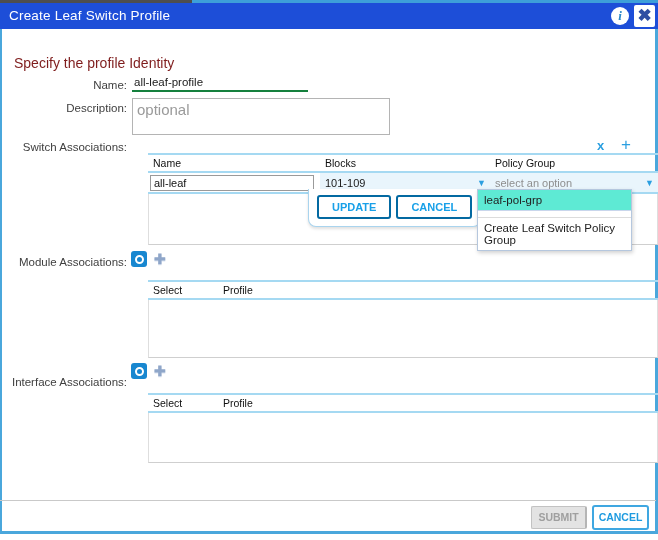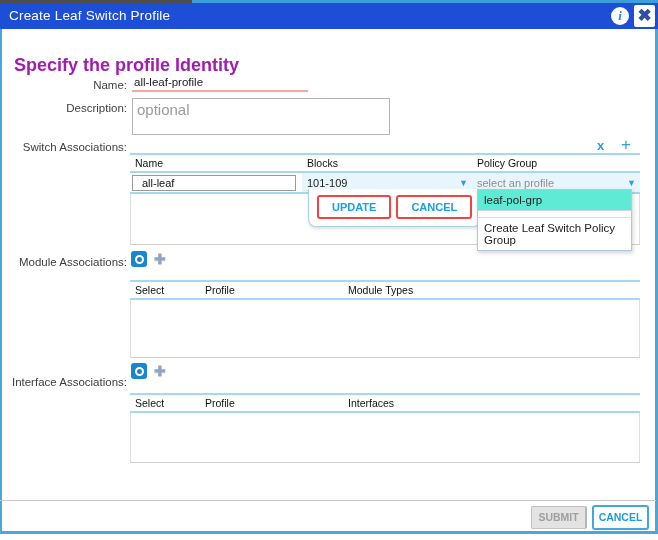--- a/index.html
+++ b/index.html
@@ -16,61 +16,61 @@
   .info-btn { position:absolute; left:611px; top:7px; width:18px; height:18px; background:#ffffff; border-radius:50%;
               color:#2b87c8; font:italic bold 13px "Liberation Serif", serif; text-align:center; line-height:18px; cursor:pointer; }
   .close-btn { position:absolute; left:634px; top:5px; width:21px; height:22px; background:#ffffff; border-radius:2px;
                text-align:center; cursor:pointer; }
   .close-x { color:#2e4fa3; font-size:17px; font-weight:bold; line-height:21px; }
 
   .border-left  { position:absolute; left:0;   top:29px; width:2px; height:503px; background:#4aa7dc; }
   .border-right { position:absolute; left:655px; top:29px; width:3px; height:503px; background:#4aa7dc; }
   .border-bottom{ position:absolute; left:0; top:531px; width:658px; height:3px; background:#4aa7dc; }
 
-  .heading { position:absolute; left:14px; top:55px; font-size:18px; color:#a21caf;font-weight:bold; }
+  .heading { position:absolute; left:14px; top:55px; font-size:14px; color:#7f1d1d; }
 
   .row-label { position:absolute; left:0; width:127px; text-align:right; font-size:11.5px; color:#404040; }
   .lbl-name { top:79px; }
   .lbl-desc { top:102px; }
   .lbl-switch { top:141px; }
   .lbl-module { top:256px; }
   .lbl-interface { top:376px; }
 
   .name-input { position:absolute; left:132px; top:73px; width:176px; height:19px; border:none;
-                border-bottom:2px solid #fca5a5; font-size:11.5px; color:#1a1a1a; outline:none;
+                border-bottom:2px solid #15803d; font-size:11.5px; color:#1a1a1a; outline:none;
                 font-family:"Liberation Sans", sans-serif; padding:0 2px; background:transparent; }
   .desc-area { position:absolute; left:132px; top:98px; width:258px; height:37px; border:1px solid #b4b4b4;
                resize:none; font-size:15px; color:#333; font-family:"Liberation Sans", sans-serif; padding:2px 4px; outline:none; }
   .desc-area::placeholder { color:#9a9a9a; }
 
   
   .sa-clear { position:absolute; left:597px; top:138px; color:#2b9fe0; font-size:13px; font-weight:bold; cursor:pointer; }
   .sa-add   { position:absolute; left:621px; top:135px; color:#2b9fe0; font-size:17px; cursor:pointer; }
 
   
-  .tbl { position:absolute; left:130px; width:510px; }
+  .tbl { position:absolute; left:148px; width:510px; }
   .tbl-head { display:flex; border-top:2px solid #a5d9f2; border-bottom:2px solid #a5d9f2; font-size:10.5px; color:#101010; }
   .tbl-head .hc { padding:2px 0 2px 5px; }
   .tbl-body { border-left:1px solid #dedede; border-right:1px solid #dedede; border-bottom:1px solid #cfcfcf; background:#fff; }
 
   .sa-tbl { top:153px; }
   .sa-c1 { width:172px; } .sa-c2 { width:170px; } .sa-c3 { width:168px; }
   .sa-row { display:flex; height:21px; border-bottom:2px solid #a5d9f2; }
   .sa-row .cell { position:relative; }
   .sa-name-input { margin:2px 0 0 2px; width:164px; height:16px; border:1px solid #9a9a9a; font-size:11px; color:#111;
-                   font-family:"Liberation Sans", sans-serif; padding:0 9px; outline:none; }
+                   font-family:"Liberation Sans", sans-serif; padding:0 3px; outline:none; }
   .combo { background:#e9f5fc; height:100%; font-size:11px; color:#1a1a1a; padding:4px 16px 0 5px; position:relative; cursor:pointer; }
   .combo .caret { position:absolute; right:4px; top:5px; color:#2b9fe0; font-size:9px; }
   .combo.placeholder { color:#8e8e8e; }
   .sa-empty { height:51px; }
 
   
   .popup { position:absolute; left:308px; top:189px; background:#ffffff; border:1px solid #a9d4ee; border-top:none;
            border-radius:0 0 8px 8px; padding:6px 8px 7px 8px; box-shadow:0 2px 3px rgba(0,0,0,.12); }
-  .mini-btn { display:inline-block; border:2px solid #ef4444; border-radius:3px; background:#fff;
+  .mini-btn { display:inline-block; border:2px solid #0369a1; border-radius:3px; background:#fff;
               color:#18a0e8; font-weight:bold; font-size:11px; padding:4px 13px; cursor:pointer; }
   .mini-btn + .mini-btn { margin-left:5px; }
 
   
   .dropdown { position:absolute; left:477px; top:189px; width:155px; background:#ffffff;
               border:1px solid #b5c7de; box-shadow:1px 2px 4px rgba(0,0,0,.18); }
   .dd-opt { font-size:11.5px; color:#222; padding:4px 6px; cursor:pointer; }
   .dd-opt.highlight { background:#5eead4; border-bottom:1px solid #c9d6ec; }
   .dd-gap { height:7px; border-bottom:1px solid #dcdcdc; }
 
@@ -140,21 +140,21 @@
         <input class="sa-name-input" value="all-leaf" style="">
       </div>
       <div class="cell sa-c2">
         <div class="combo">
           <span>101-109</span>
           <span class="caret">▼</span>
         </div>
       </div>
       <div class="cell sa-c3">
         <div class="combo placeholder">
-          <span>select an profile</span>
+          <span>select an option</span>
           <span class="caret">▼</span>
         </div>
       </div>
     </div>
     <div class="tbl-body sa-empty"></div>
   </div>
 
   <div class="popup">
     <span class="mini-btn">UPDATE</span><span class="mini-btn">CANCEL</span>
   </div>
@@ -168,36 +168,34 @@
   <div class="row-label lbl-module">Module Associations:</div>
   <div class="refresh-icon ma-refresh">
       <div class="refresh-ring"></div>
     </div>
   <div class="plus-icon ma-plus">✚</div>
 
   <div class="tbl ma-tbl">
     <div class="tbl-head">
       <div class="hc g-c1">Select</div>
       <div class="hc g-c2">Profile</div>
-      <div class="hc g-c3">Module Types</div>
     </div>
     <div class="tbl-body ma-empty"></div>
   </div>
 
   <div class="row-label lbl-interface">Interface Associations:</div>
   <div class="refresh-icon ia-refresh">
       <div class="refresh-ring"></div>
     </div>
   <div class="plus-icon ia-plus">✚</div>
 
   <div class="tbl ia-tbl">
     <div class="tbl-head">
       <div class="hc g-c1">Select</div>
       <div class="hc g-c2">Profile</div>
-      <div class="hc g-c3">Interfaces</div>
     </div>
     <div class="tbl-body ia-empty"></div>
   </div>
 
   <div class="footer-line"></div>
   <div class="submit-btn">SUBMIT</div>
   <div class="cancel-btn">CANCEL</div>
 
 </div>
 

